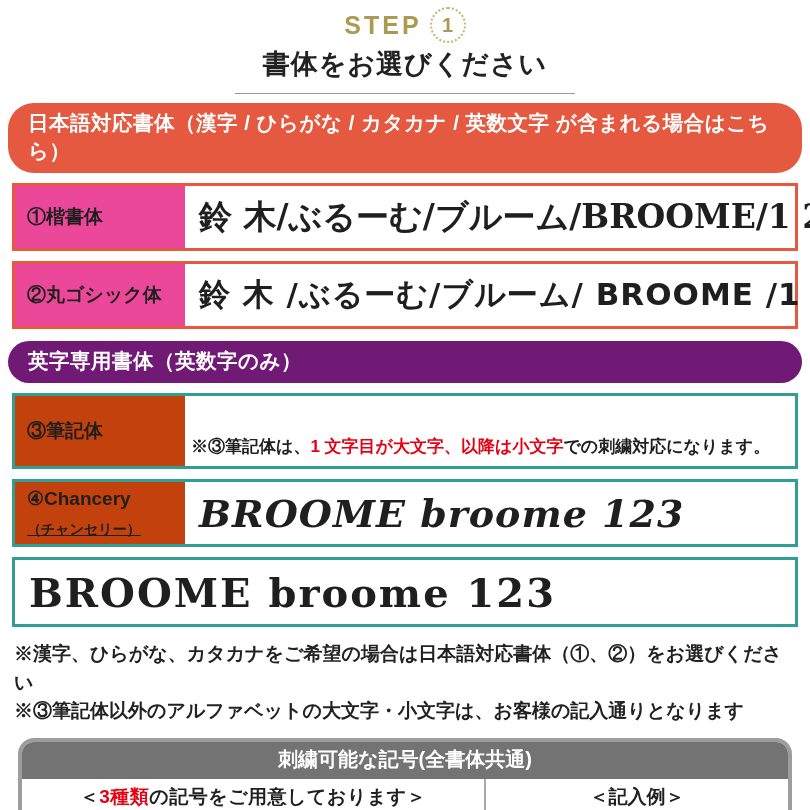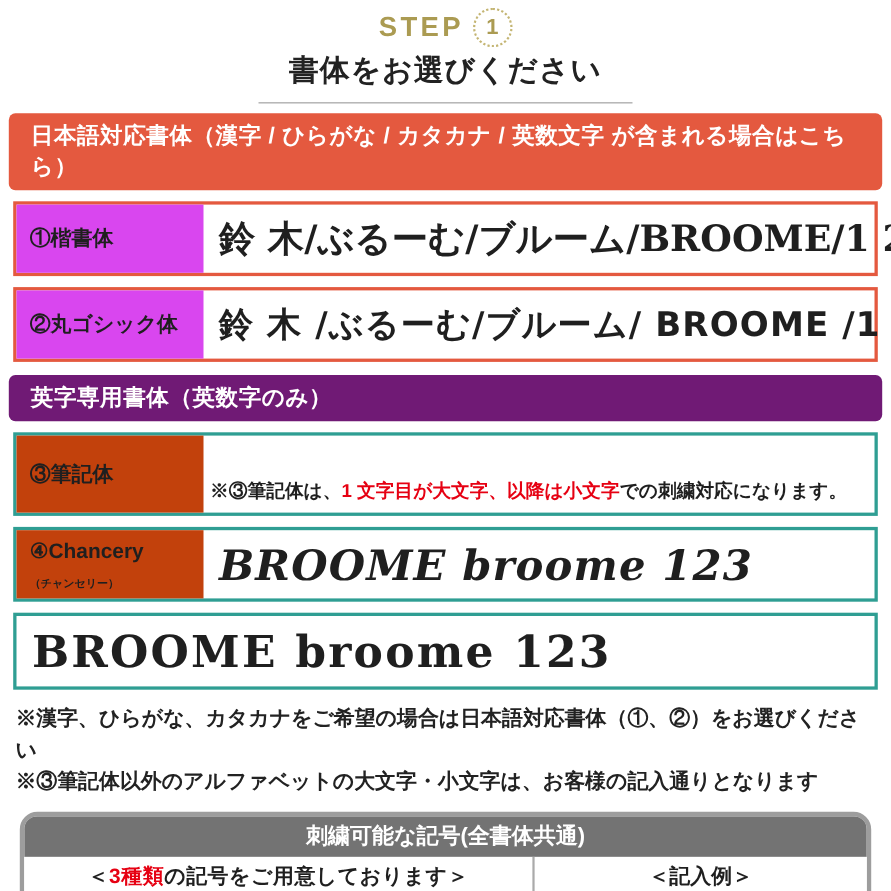--- a/index.html
+++ b/index.html
@@ -9,34 +9,34 @@
   
   .step-row{display:flex;align-items:center;justify-content:center;gap:8px;padding-top:6px;height:38px;}
   .step-word{color:#ab9b52;font-size:25px;font-weight:bold;letter-spacing:3px;}
   .step-circle{width:32px;height:32px;border:2px dotted #c4b573;border-radius:50%;color:#ab9b52;
     font-size:20px;font-weight:bold;display:flex;align-items:center;justify-content:center;}
   .title-wrap{text-align:center;margin-top:2px;}
   .page-title{display:inline-block;font-size:27px;font-weight:bold;color:#222;margin:0;
     padding:0 28px 11px 28px;border-bottom:1px solid #9a9a9a;letter-spacing:1px;}
 
   
-  .banner{margin:9px 8px 0 8px;border-radius:6px;color:#fff;font-weight:bold;font-size:20.5px;
+  .banner{margin:9px 8px 0 8px;border-radius:26px;color:#fff;font-weight:bold;font-size:20.5px;
     padding:6px 20px 8px 20px;letter-spacing:0.5px;}
   .banner-jp{background:#e4593f;}
   .banner-en{background:#701a75;margin-top:12px;}
 
   
   .font-row{display:flex;align-items:stretch;margin:10px 12px 0 12px;background:#fff;}
   .font-row.jp{border:3px solid #e4593f;height:62px;}
   .font-row.en{border:3px solid #2f9e93;}
   .row-label{width:158px;flex:0 0 158px;display:flex;flex-direction:column;justify-content:center;
     padding-left:12px;font-size:19px;font-weight:bold;color:#1f1f1f;}
-  .jp .row-label{background:#d946ef;}
+  .jp .row-label{background:#ec4899;}
   .en .row-label{background:#c2410c;}
-  .row-label .sub{font-size:10px;font-weight:bold;margin-top:11px;}
+  .row-label .sub{font-size:14px;font-weight:bold;margin-top:11px;text-decoration:underline;}
   .row-sample{flex:1;display:flex;align-items:center;padding-left:14px;white-space:nowrap;}
   .sample-kaisho{font-family:"DejaVu Serif",serif;font-weight:bold;font-size:33px;letter-spacing:0px;}
   .sample-gothic{font-family:"DejaVu Sans",sans-serif;font-weight:bold;font-size:31px;letter-spacing:1px;}
   .sample-script{font-family:"DejaVu Serif",serif;font-style:italic;font-weight:bold;font-size:42px;letter-spacing:2px;}
   .sample-chancery{font-family:"DejaVu Serif",serif;font-style:italic;font-weight:bold;font-size:38px;letter-spacing:1px;}
   .sample-bodoni{font-family:"DejaVu Serif",serif;font-weight:bold;font-size:40px;letter-spacing:2px;}
 
   .row3{height:70px;}
   .row3 .row-sample{flex:0 0 300px;}
   .row-note{flex:1;display:flex;align-items:center;padding:0 10px 0 6px;font-size:17px;font-weight:bold;

